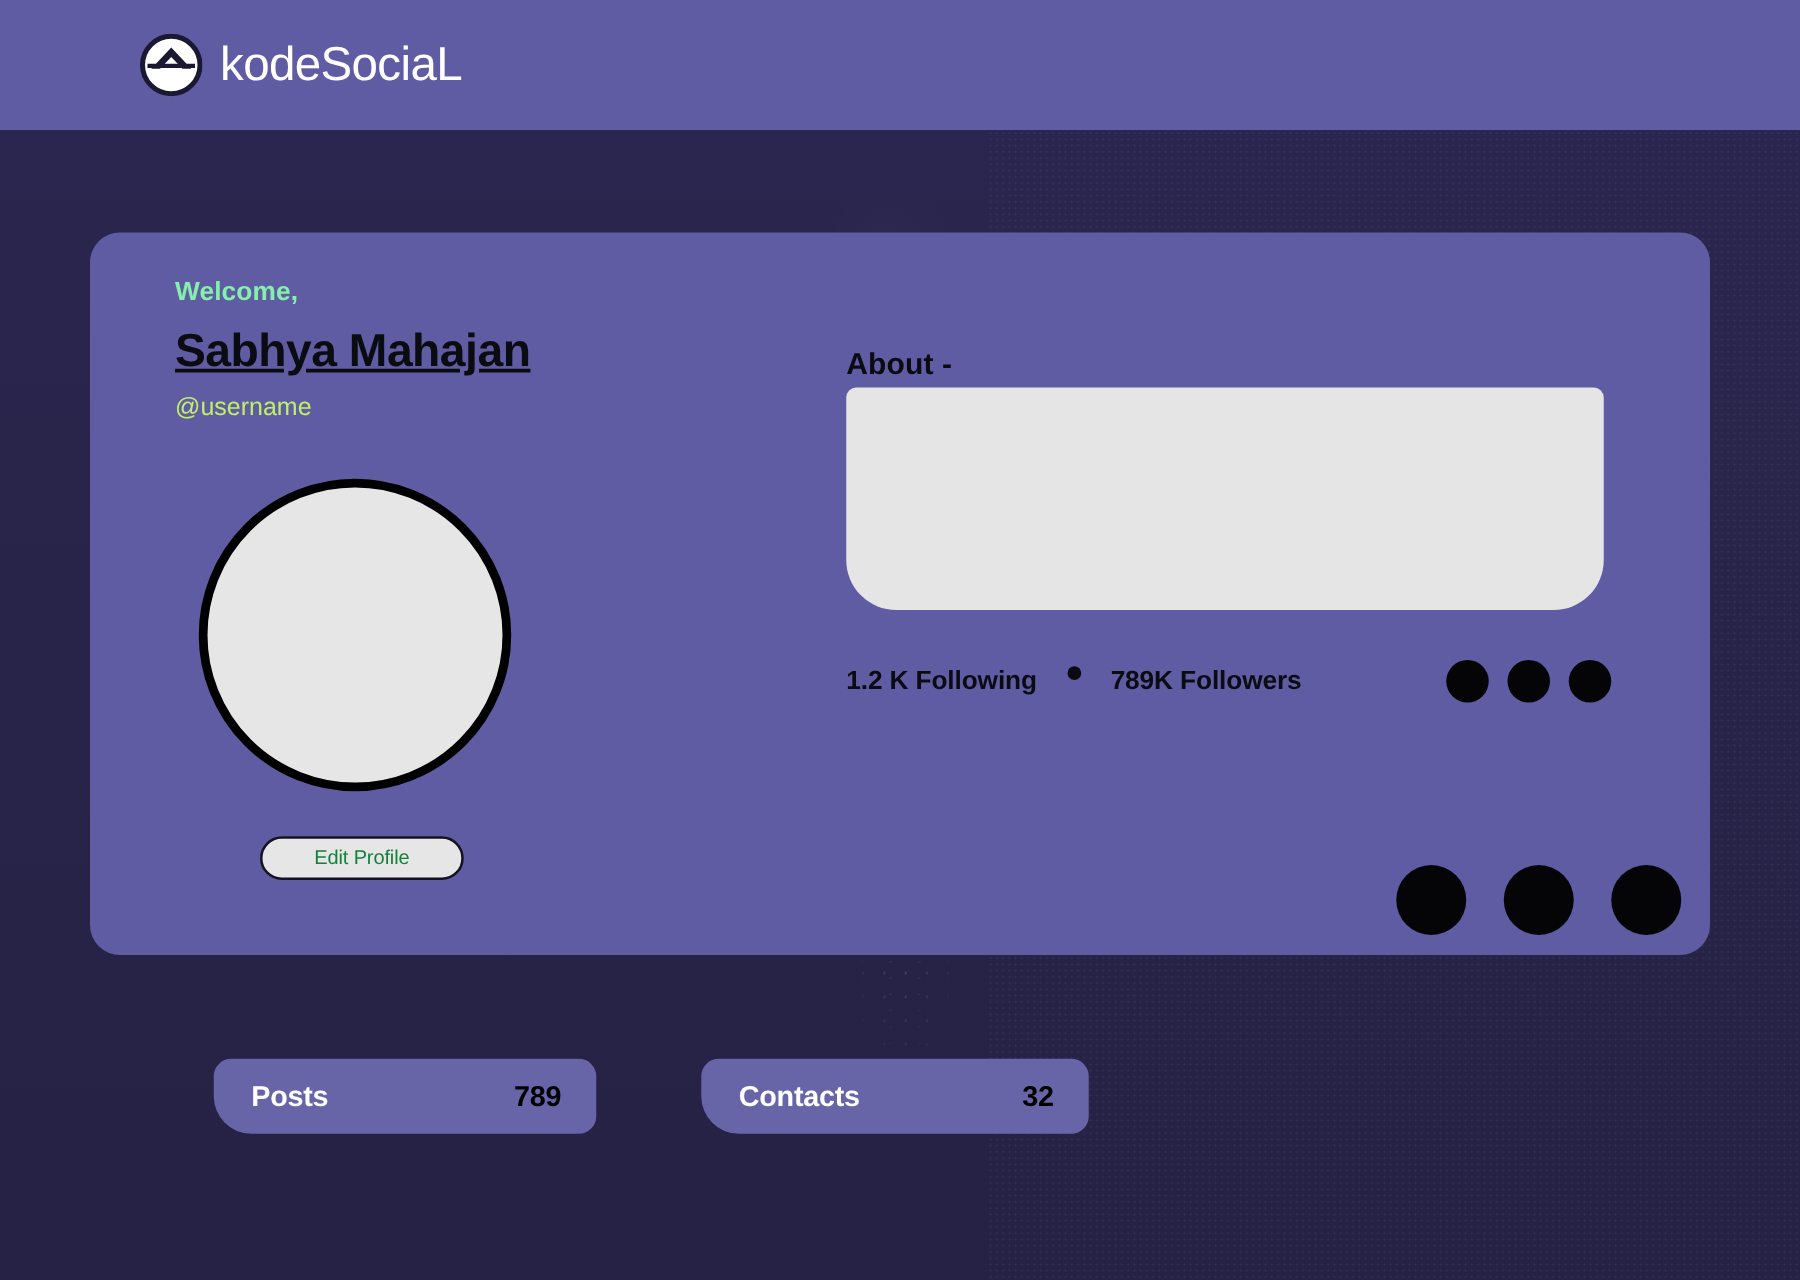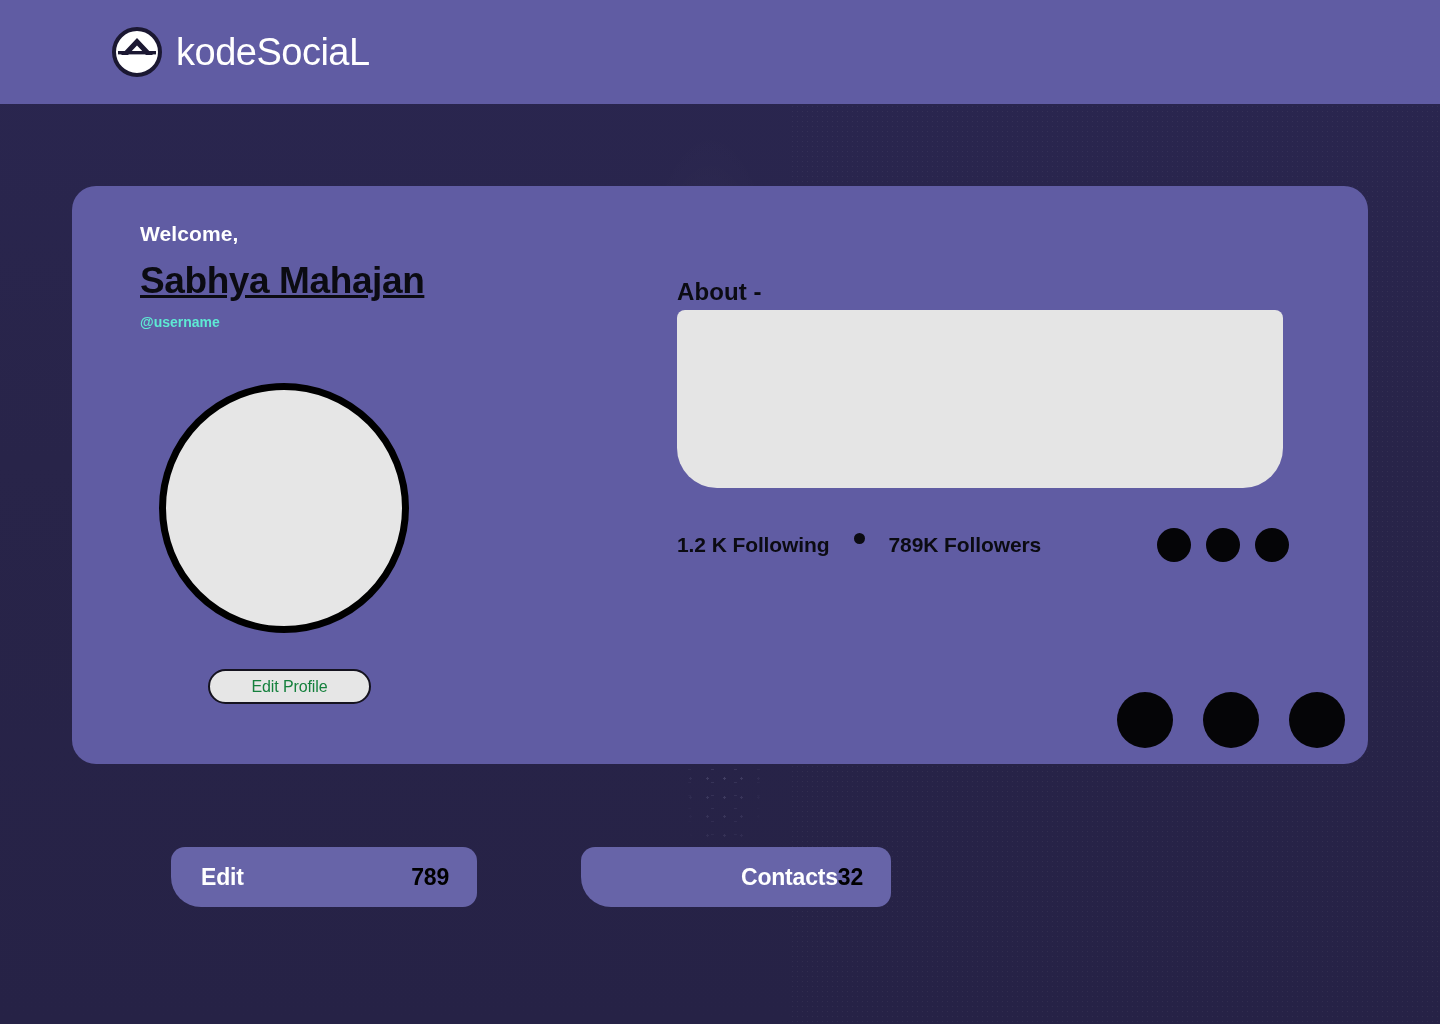--- a/index.html
+++ b/index.html
@@ -94,38 +94,38 @@
 
   .left-col {
     position: absolute;
     left: 68px;
     top: 36px;
     width: 480px;
   }
   .welcome-label {
     font-size: 21px;
     font-weight: bold;
-    color: #ffffff;
+    color: #86efac;
     letter-spacing: 0.1px;
     line-height: 1.1;
   }
   .profile-name {
     margin-top: 17px;
     font-size: 37px;
     font-weight: bold;
     color: #0b0b12;
     letter-spacing: -0.4px;
     line-height: 1.05;
     text-decoration: underline;
   }
   .profile-handle {
     margin-top: 14px;
-    font-size: 14px;
-    font-weight: 700;
-    color: #5eead4;
+    font-size: 20px;
+    font-weight: 400;
+    color: #bef264;
     line-height: 1.1;
   }
 
   .avatar {
     position: absolute;
     left: 159px;
     top: 383px;
     width: 250px;
     height: 250px;
     box-sizing: border-box;
@@ -236,21 +236,21 @@
     border-radius: 14px 14px 14px 30px;
     display: flex;
     align-items: center;
     justify-content: space-between;
     padding: 0 28px 0 30px;
     cursor: pointer;
     border: none;
     font-family: "Liberation Sans", sans-serif;
   }
   .pill-1 { left: 171px; width: 306px; }
-  .pill-2 { left: 581px; width: 310px; justify-content: flex-end; }
+  .pill-2 { left: 561px; width: 310px; }
   .pill-3 { left: 991px; width: 306px; }
 
   .pill-label {
     color: #ffffff;
     font-size: 23px;
     font-weight: bold;
     letter-spacing: -0.2px;
     white-space: nowrap;
   }
   .pill-value {
@@ -308,21 +308,21 @@
     <span class="dot-sm"></span>
   </div>
 
   <div class="dot-row-large">
     <span class="dot-lg"></span>
     <span class="dot-lg"></span>
     <span class="dot-lg"></span>
   </div>
 
   <button class="pill pill-1">
-    <span class="pill-label">Edit</span>
+    <span class="pill-label">Posts</span>
     <span class="pill-value">789</span>
   </button>
 
   <button class="pill pill-2">
     <span class="pill-label">Contacts</span>
     <span class="pill-value">32</span>
   </button>
 
 
 </div>

